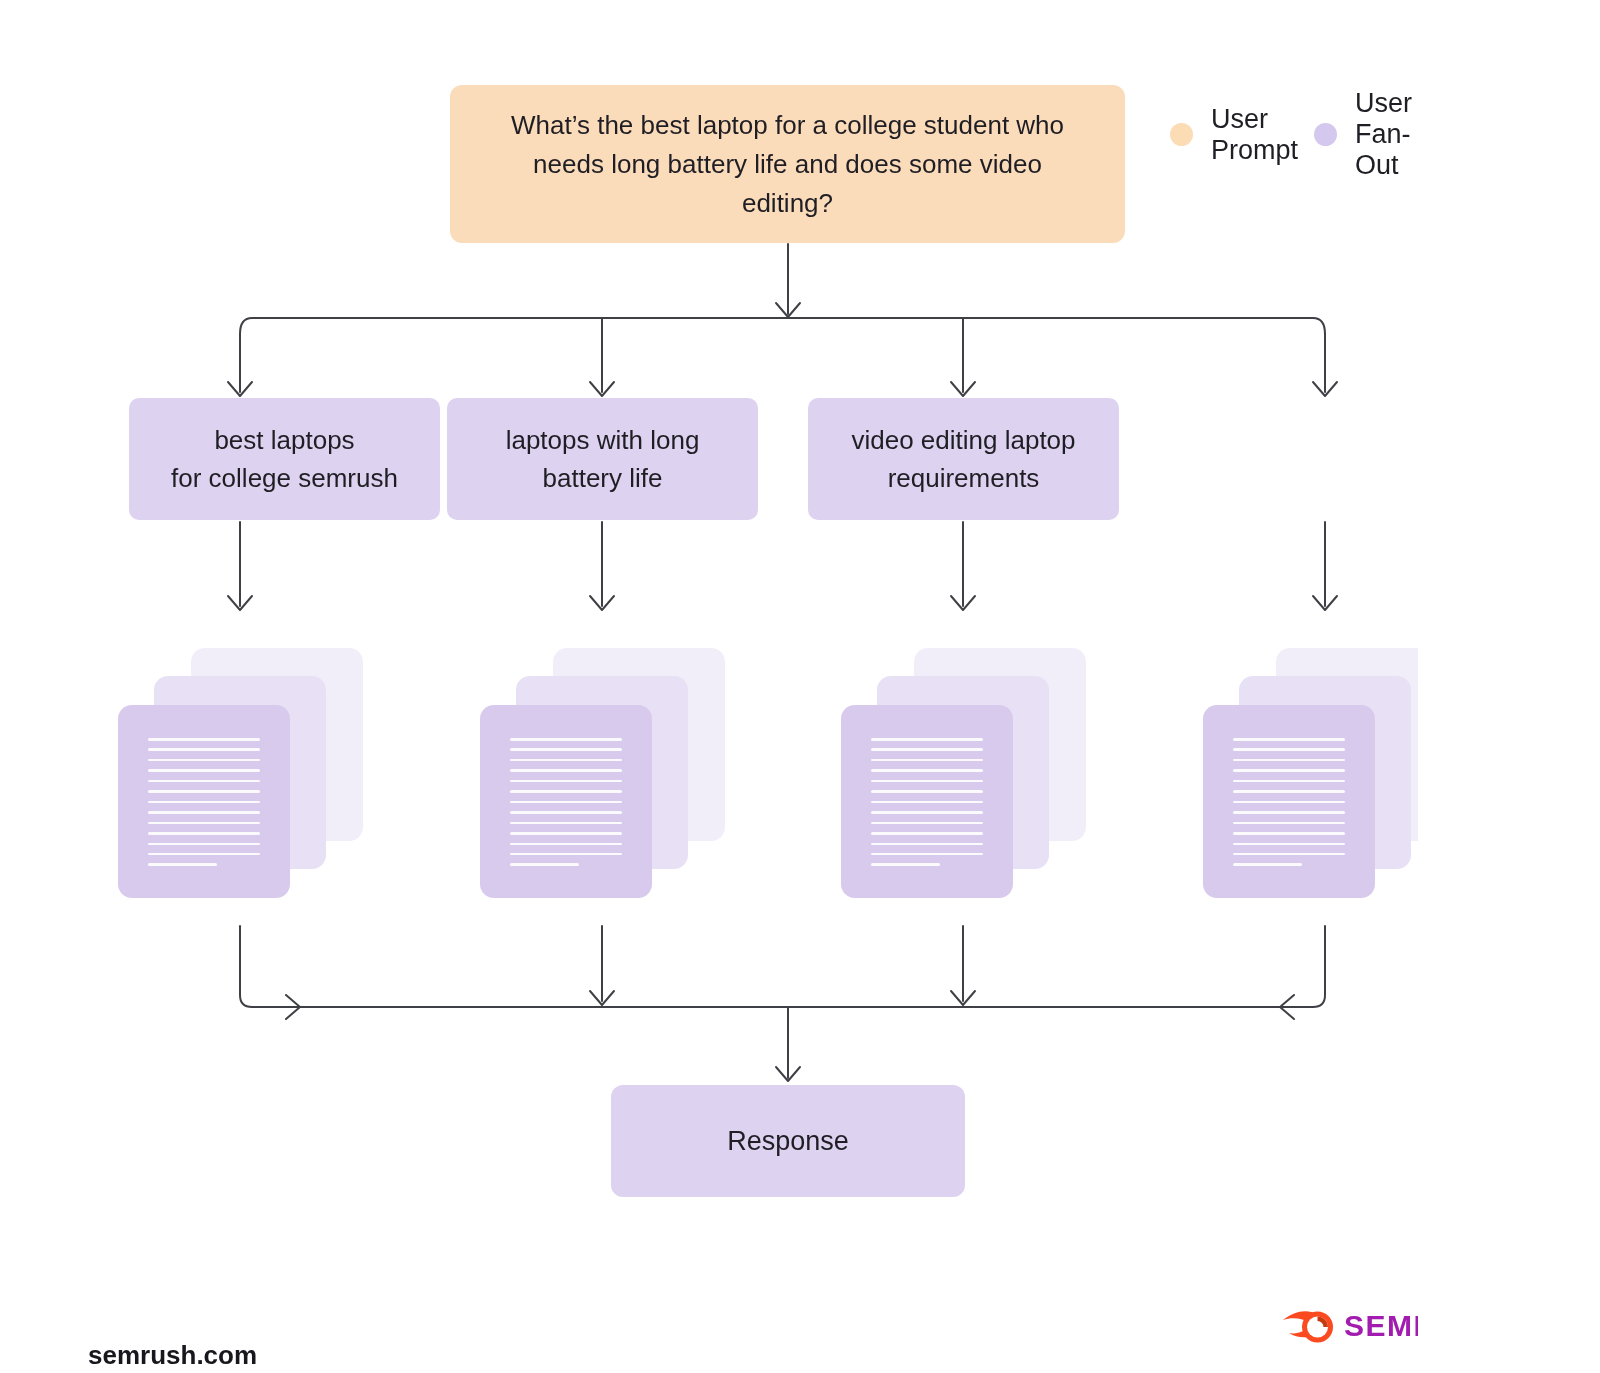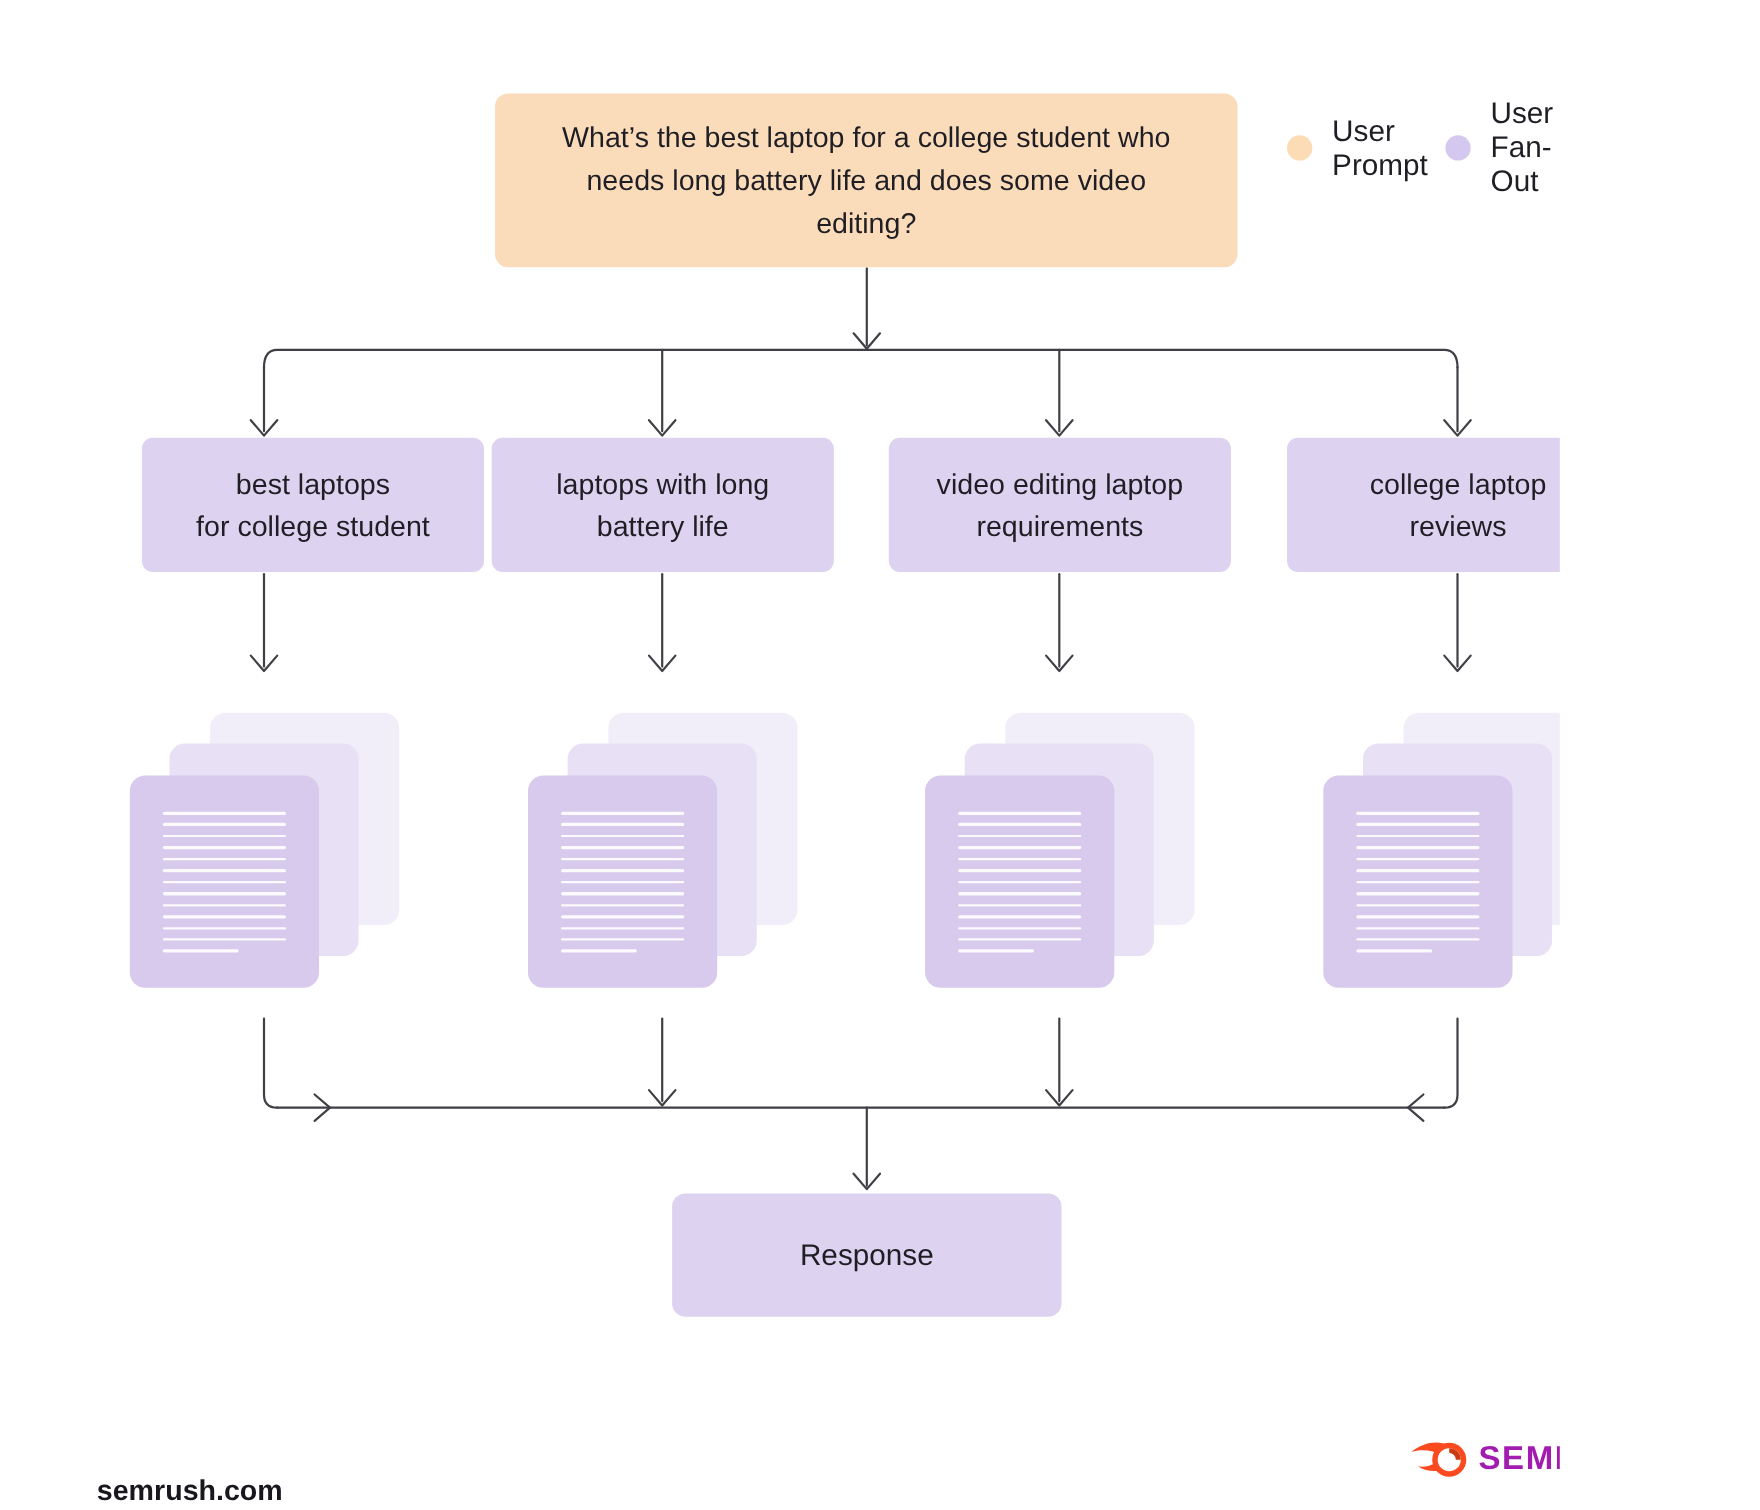--- a/index.html
+++ b/index.html
@@ -102,33 +102,29 @@
       <span>User Prompt</span>
     </div>
     <div class="legend-row">
       <span class="legend-dot" style="background-color: rgb(213, 200, 238);"></span>
       <span>User Fan-Out</span>
     </div>
   </div>
 
   <div class="qbox" style="left: 85px; background-color: rgb(221, 210, 239); margin-left: 44px;">
     <span>best laptops</span>
-    <span>for college student</span>
+    <span>for college semrush</span>
   </div>
   <div class="qbox" style="left: 808px; background-color: rgb(221, 210, 239);">
     <span>video editing laptop</span>
     <span>requirements</span>
   </div>
   <div class="qbox" style="left: 447px; background-color: rgb(221, 210, 239);">
     <span>laptops with long</span>
     <span>battery life</span>
-  </div>
-  <div class="qbox" style="left: 1170px; background-color: rgb(221, 210, 239);">
-    <span>college laptop</span>
-    <span>reviews</span>
   </div>
 
   <div class="stack" style="left:118px">
     <div class="doc back" style="background-color: rgb(242, 238, 249);"></div>
     <div class="doc mid" style="background-color: rgb(232, 225, 245);"></div>
     <div class="doc front" style="background-color: rgb(216, 202, 236);">
       <div class="doc-lines">
           <div class="doc-line"></div>
           <div class="doc-line"></div>
           <div class="doc-line"></div>

